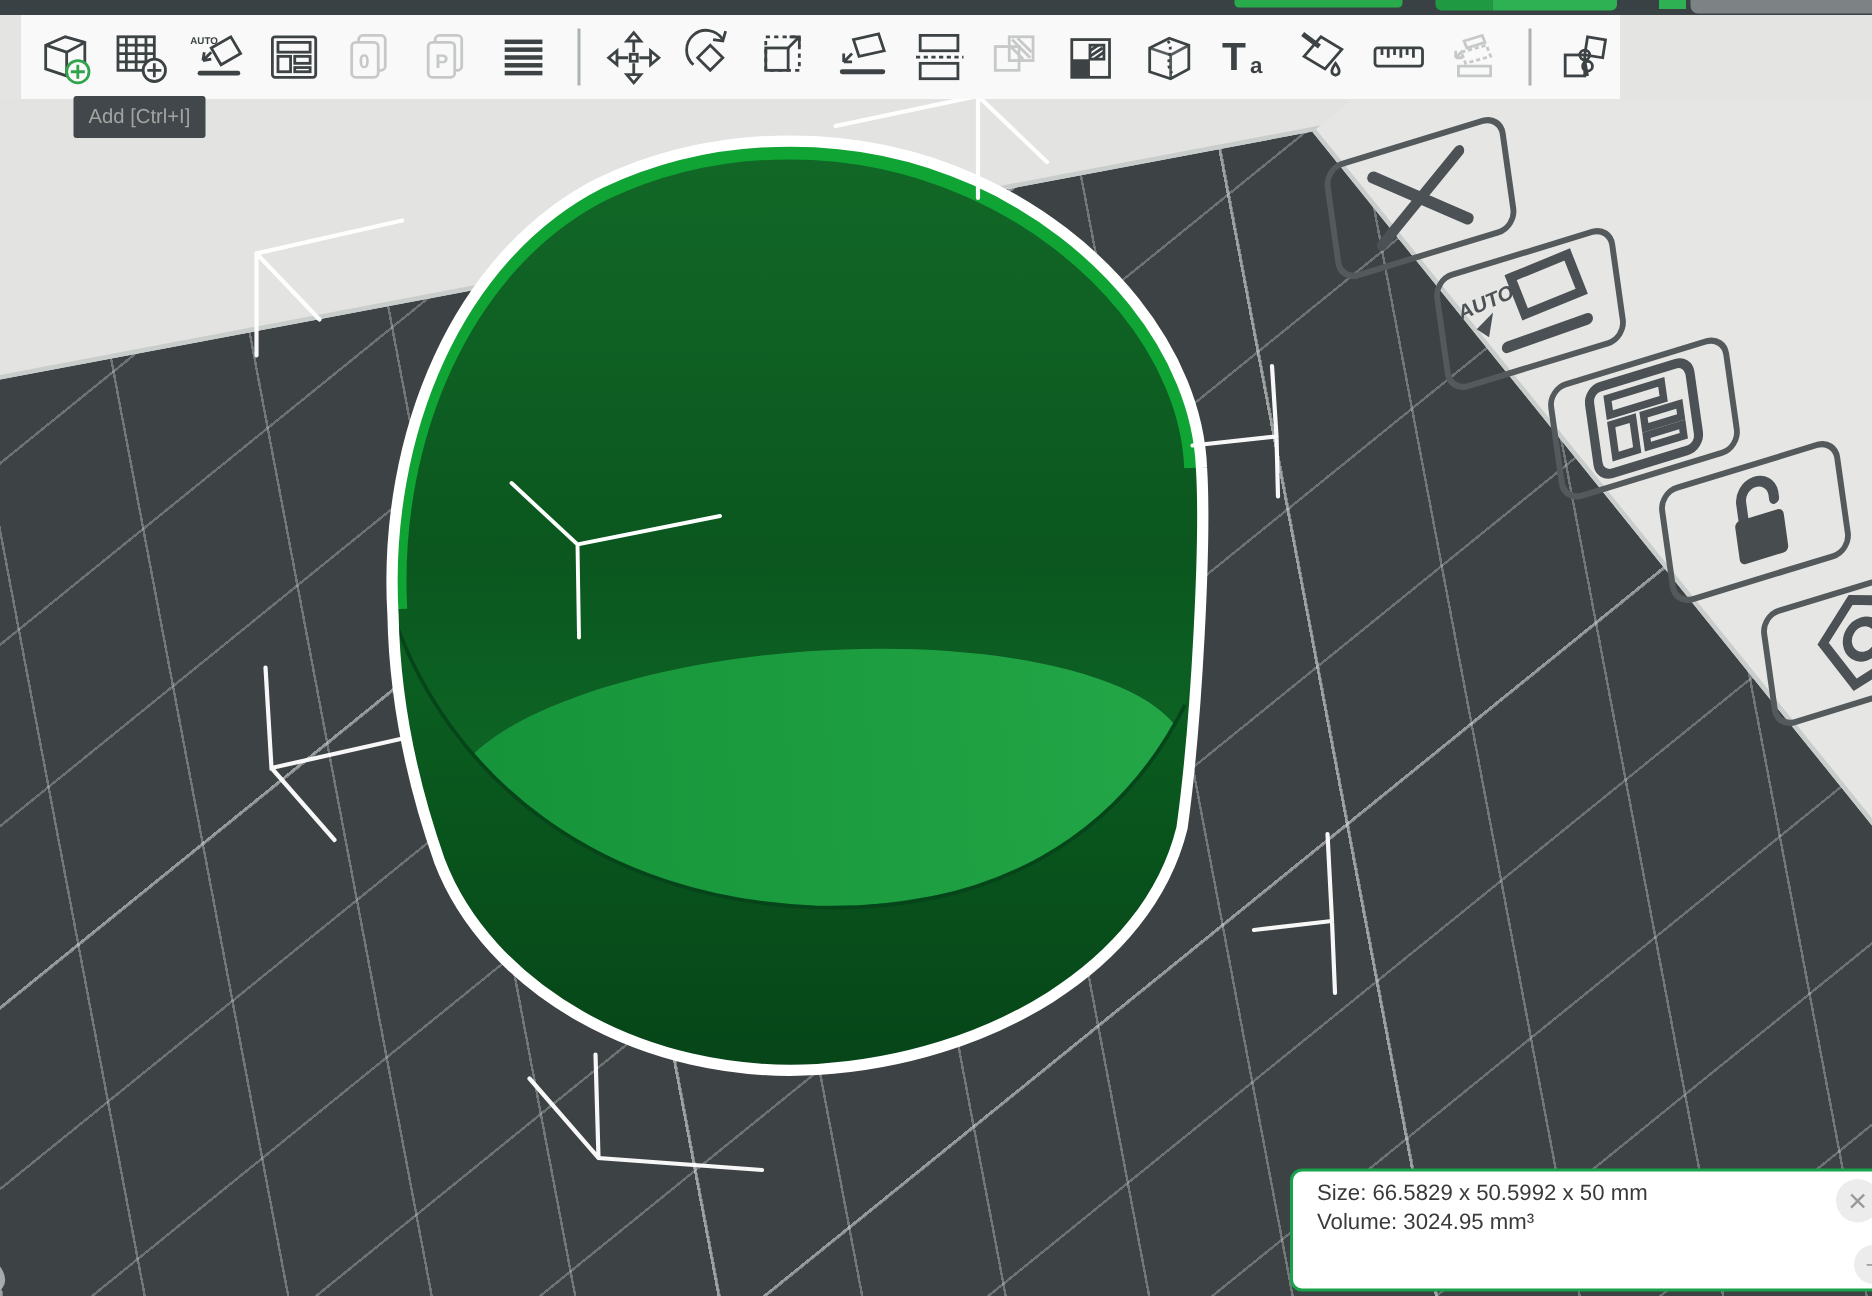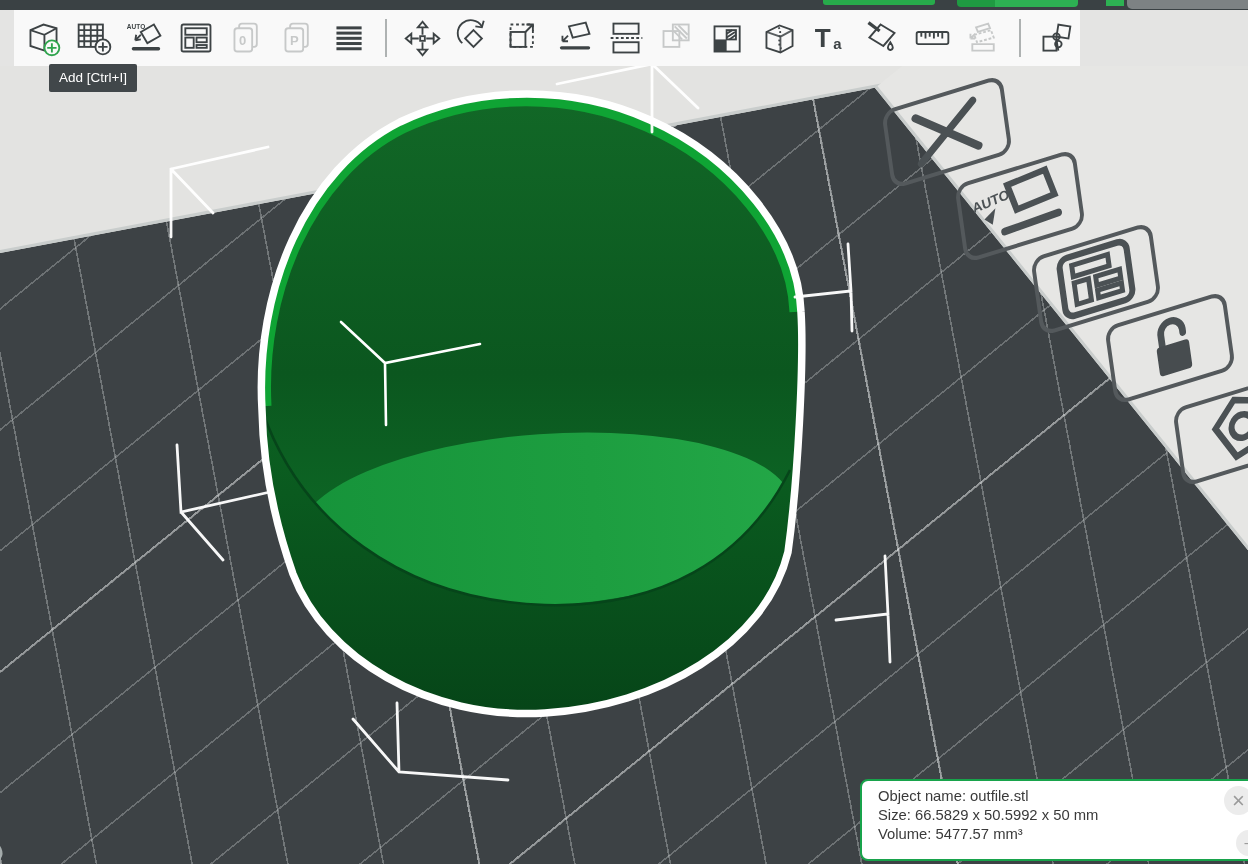--- a/index.html
+++ b/index.html
@@ -21,21 +21,21 @@
   .toolbar-panel { position:absolute; left:14px; top:0; width:1066px; height:56px; background:#f9f9f9;
                    display:flex; align-items:center; padding:0 6px; gap:4px; }
   .tbtn { width:47px; height:48px; display:flex; align-items:center; justify-content:center;
           color:#3d4345; background:transparent; border:none; flex:0 0 auto; }
   .tbtn.dis { color:#c7c9c9; }
   .tbtn svg { width:41px; height:41px; stroke:currentColor; fill:none; stroke-width:2; }
   .tbtn svg text { stroke:none; fill:currentColor; }
   .tsep { width:2px; height:38px; background:#aeb2b2; margin:0 8px; flex:0 0 auto; }
 
   
-  .tooltip { position:absolute; left:49px; top:64px; background:#41474a; color:#ffffff;
+  .tooltip { position:absolute; left:49px; top:64px; background:#41474a; color:#a3a3a3;
              font-size:13.5px; padding:6px 10px 7px; border-radius:2px; z-index:60; white-space:nowrap; }
 
   
   .viewport { position:absolute; left:0; top:66px; width:1248px; height:798px; overflow:hidden; z-index:10; }
 
   .plate-bg { position:absolute; inset:0; background-color:#3d4245;
     background-image:
       repeating-linear-gradient(79.3deg, rgba(236,240,240,.30) 0 1.6px, transparent 1.6px 94px),
       repeating-linear-gradient(141deg,  rgba(236,240,240,.27) 0 1.6px, transparent 1.6px 94px),
       repeating-linear-gradient(79.3deg, rgba(255,255,255,.32) 0 2.2px, transparent 2.2px 470px),
@@ -350,23 +350,22 @@
       </svg>
     </div>
     <div class="tile tile5">
       <svg viewBox="0 0 84 56">
         <path d="M42 4 L68 12 L66 40 L38 48 L24 22 Z" stroke-width="5"></path>
         <circle cx="46" cy="26" r="9" stroke-width="5"></circle>
       </svg>
     </div>
 
     <div class="infobox">
-      <div>Object name: outfile.stl</div>
       <div>Size: 66.5829 x 50.5992 x 50 mm</div>
-      <div>Volume: 5477.57 mm³</div>
+      <div>Volume: 3024.95 mm³</div>
       <button class="ib-close">×</button>
       <button class="ib-more">–</button>
     </div>
   </div>
 
   <div class="tooltip">Add [Ctrl+I]</div>
 
 </div>
 
 </body></html>

